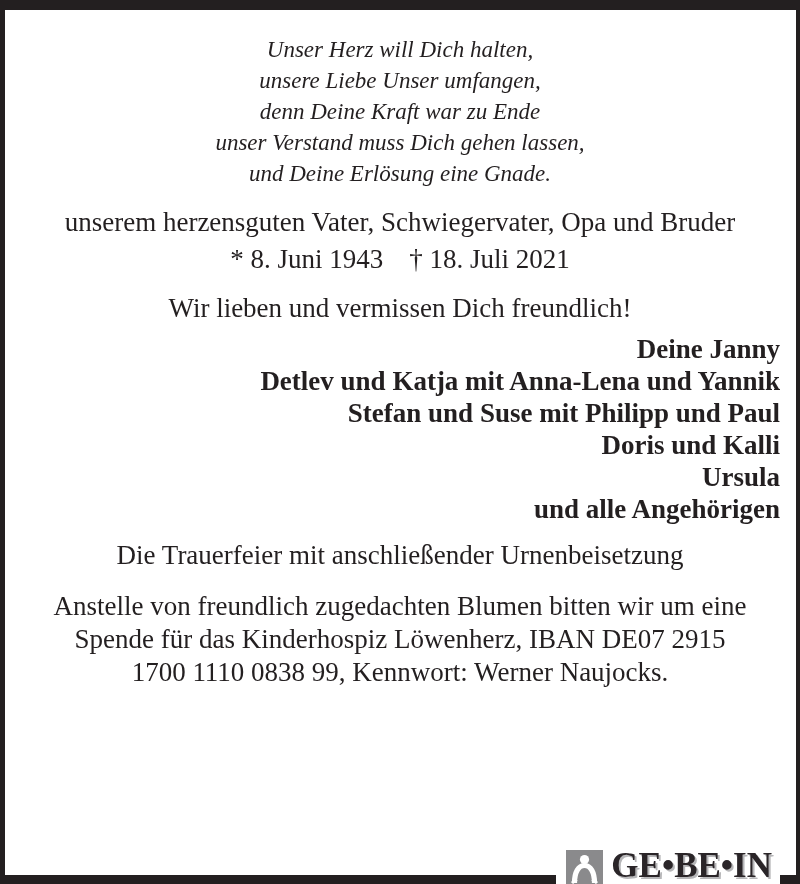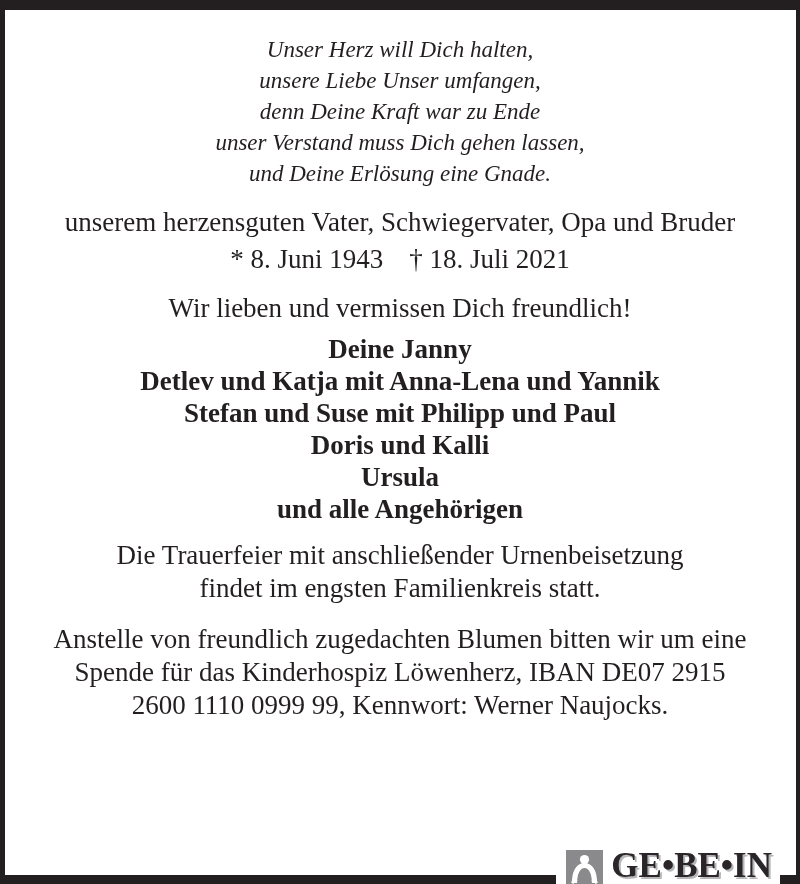--- a/index.html
+++ b/index.html
@@ -58,20 +58,21 @@
   .farewell {
     margin-top: 16px;
     font-size: 27px;
     line-height: 33px;
   }
   .mourners {
     margin-top: 8px;
     font-size: 27px;
     font-weight: bold;
     line-height: 32px;
+    text-align: right;
   }
   .ceremony {
     margin-top: 14px;
     font-size: 27px;
     line-height: 33px;
   }
   .donation {
     margin-top: 18px;
     font-size: 27px;
     line-height: 33px;
@@ -137,27 +138,26 @@
       <div>Deine Janny</div>
       <div>Detlev und Katja mit Anna-Lena und Yannik</div>
       <div>Stefan und Suse mit Philipp und Paul</div>
       <div>Doris und Kalli</div>
       <div>Ursula</div>
       <div>und alle Angehörigen</div>
     </div>
 
     <div class="ceremony">
       <div>Die Trauerfeier mit anschließender Urnenbeisetzung</div>
-      <div>findet im engsten Familienkreis statt.</div>
     </div>
 
     <div class="donation">
       <div>Anstelle von freundlich zugedachten Blumen bitten wir um eine</div>
       <div>Spende für das Kinderhospiz Löwenherz, IBAN DE07 2915</div>
-      <div>2600 1110 0999 99, Kennwort: Werner Naujocks.</div>
+      <div>1700 1110 0838 99, Kennwort: Werner Naujocks.</div>
     </div>
 
   </div>
 
   <div class="logo-box">
     <svg class="logo-icon" viewBox="0 0 37 34" xmlns="http://www.w3.org/2000/svg" aria-hidden="true">
       <rect x="0" y="0" width="37" height="34" fill="#8a8a8c"></rect>
       <circle cx="18.5" cy="9.5" r="4.6" fill="#ffffff"></circle>
       <path d="M8.5 33 C8.5 22 12.5 15.5 18.5 15.5 C24.5 15.5 28.5 22 28.5 33" fill="none" stroke="#ffffff" stroke-width="5.2"></path>
       <path d="M6 33 q2.5 -2.5 5 -1.5" fill="none" stroke="#ffffff" stroke-width="3"></path>

